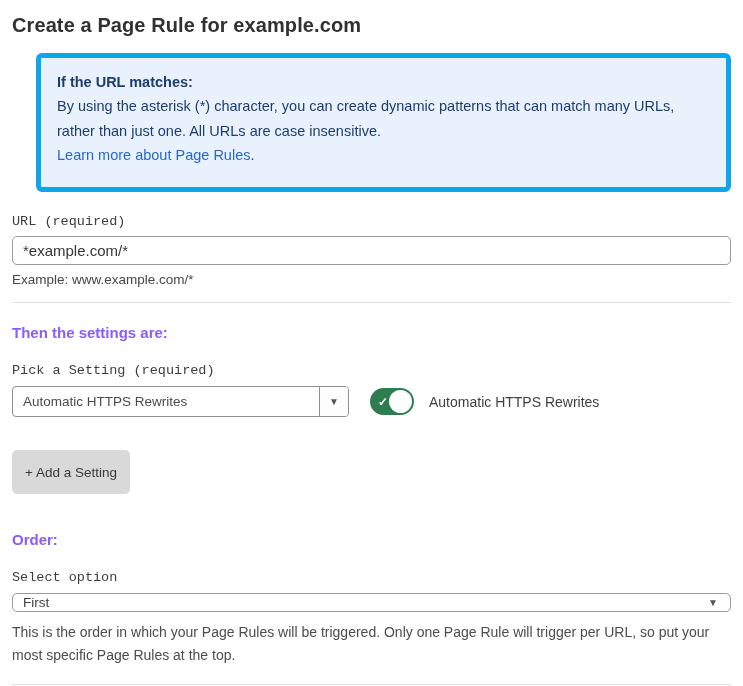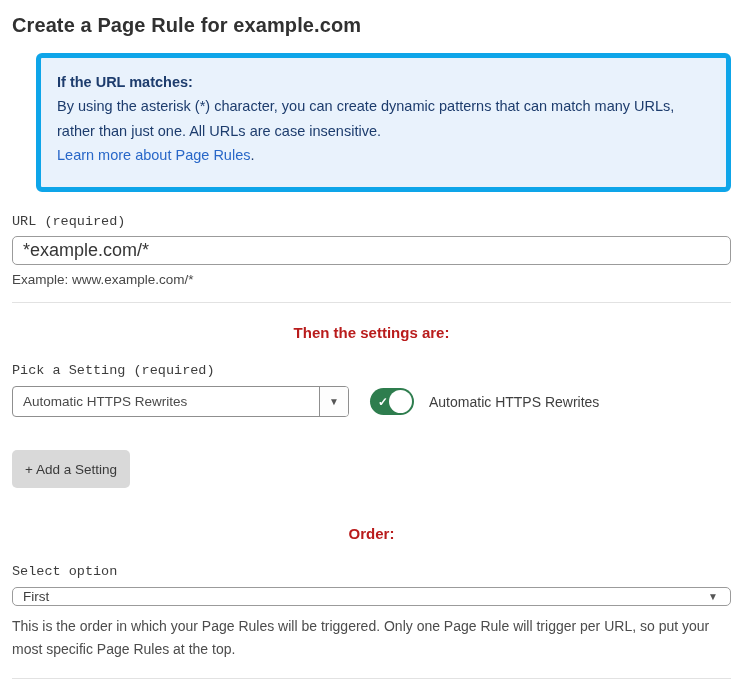--- a/index.html
+++ b/index.html
@@ -50,38 +50,37 @@
     margin-top: 7px;
   }
 
   .text-input {
     width: 100%;
     height: 29px;
     border: 1px solid #9b9b9b;
     border-radius: 5px;
     padding: 0 10px;
     font-family: "Liberation Sans", sans-serif;
-    font-size: 18px;
+    font-size: 15px;
     color: #363636;
     outline: none;
     background: #fff;
   }
 
   .divider {
     border: none;
     border-top: 1px solid #e2e2e2;
     margin: 15px 0 0 0;
   }
 
   .section-heading {
     font-size: 15px;
     font-weight: bold;
-    color: #b91c1c;
+    color: #8b5cf6;
     margin: 21px 0 0 0;
-    text-align: center;
   }
 
   
   .setting-row {
     display: flex;
     align-items: center;
     margin-top: 8px;
   }
   .picker {
     width: 337px;
@@ -159,21 +158,21 @@
     cursor: pointer;
     line-height: 1;
   }
   .btn-gray {
     background: #d9d9d9;
     color: #3a3a3a;
   }
   .btn-add {
     margin-top: 33px;
     padding: 0 13px;
-    height: 38px;
+    height: 44px;
   }
   .btn-footer {
     height: 30px;
     padding: 0 14px;
   }
   .btn-primary {
     color: #ffffff;
     padding: 0 16px;
   }
 

